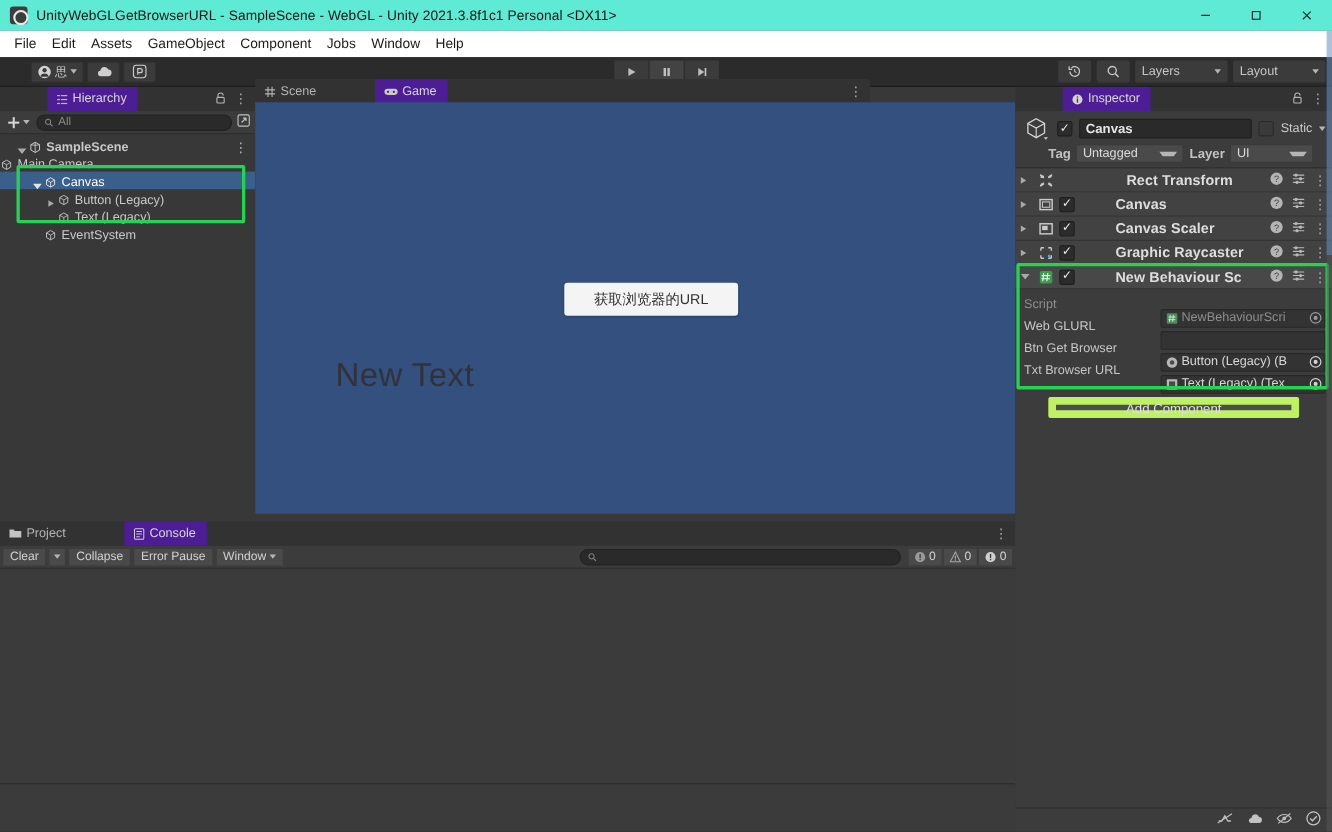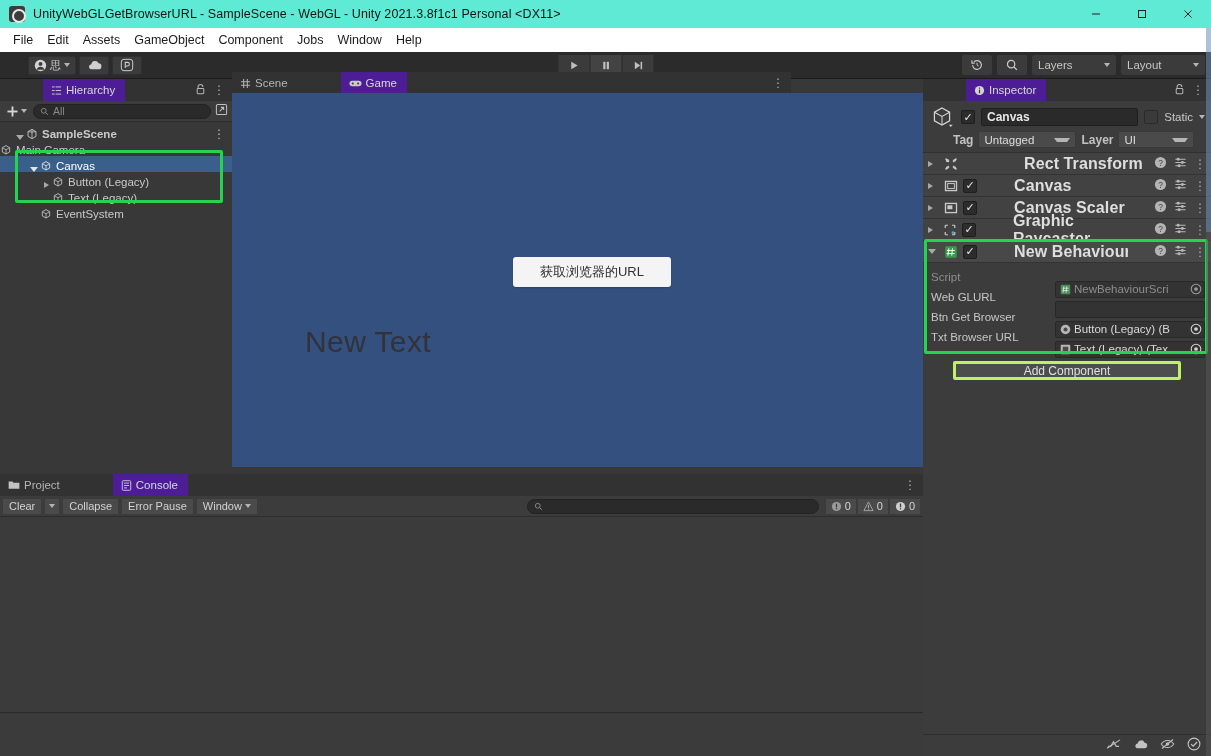--- a/index.html
+++ b/index.html
@@ -207,38 +207,38 @@
     display: flex; align-items: center; padding: 0 5px; color: #dcdcdc; font-size: 11.5px;
   }
   .idd .caret { margin-left: auto; padding-left: 10px; }
 
   .comp-row {
     height: 22px; background: #424242; border-bottom: 1px solid #333;
     display: flex; align-items: center; gap: 5px; padding: 0 5px; color: #dedede; font-size: 12px;
   }
   .comp-row .tw { width: 11px; display: flex; align-items: center; }
   .comp-right { margin-left: auto; display: flex; align-items: center; gap: 7px; color: #bdbdbd; }
-  .comp-title { font-weight: bold; font-size: 16px; letter-spacing: .1px; padding-left: 32px; }
+  .comp-title { font-weight: bold; font-size: 13px; letter-spacing: .1px; padding-left: 32px; }
 
   .comp-body { background: #3c3c3c; padding: 4px 0 6px 0; }
   .prop-row { height: 20px; display: flex; align-items: center; padding: 0 6px 0 8px; gap: 6px; }
   .prop-lbl { width: 118px; color: #c6c6c6; font-size: 11.5px; }
   .prop-lbl.dim { color: #8d8d8d; }
   .obj-field {
     flex: 1; height: 17px; background: #333333; border: 1px solid #282828; border-radius: 2px;
     display: flex; align-items: center; padding: 0 2px 0 4px; color: #d8d8d8; font-size: 11.5px;
     gap: 3px; overflow: hidden; white-space: nowrap; margin-top: 24px;
   }
   .obj-field.dim { color: #8d8d8d; }
   .obj-field .objtxt { overflow: hidden; text-overflow: clip; }
   .obj-pick { margin-left: auto; display: flex; align-items: center; flex: none; }
   .mini-ico { display: flex; flex: none; }
   .add-comp-wrap { padding: 8px 0; display: flex; justify-content: center; background: #3c3c3c; }
   .add-comp {
-    width: 228px; height: 19px; background: #4d4d4d; border: 3px solid #bef264; border-radius: 2px;
+    width: 228px; height: 19px; background: #4d4d4d; border: 7px solid #bef264; border-radius: 2px;
     display: flex; align-items: center; justify-content: center; color: #e0e0e0; font-size: 12px;
   }
 
   
   .statusbar {
     position: absolute; left: 923px; bottom: 0; width: 288px; height: 22px;
     background: #3c3c3c; display: flex; align-items: center; justify-content: flex-end;
     gap: 12px; padding-right: 10px; color: #c7c7c7; border-top: 1px solid #2e2e2e;
   }
   .scroll-right {

